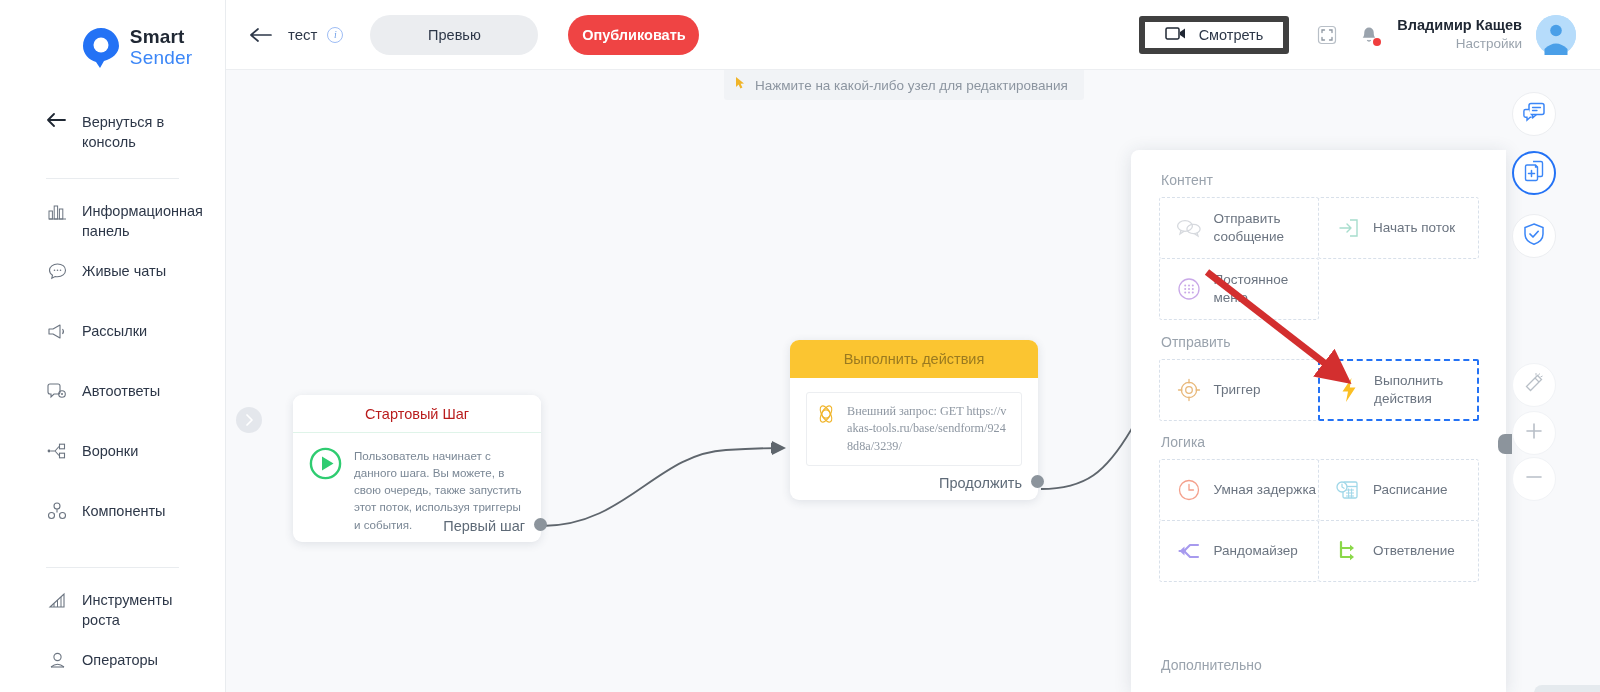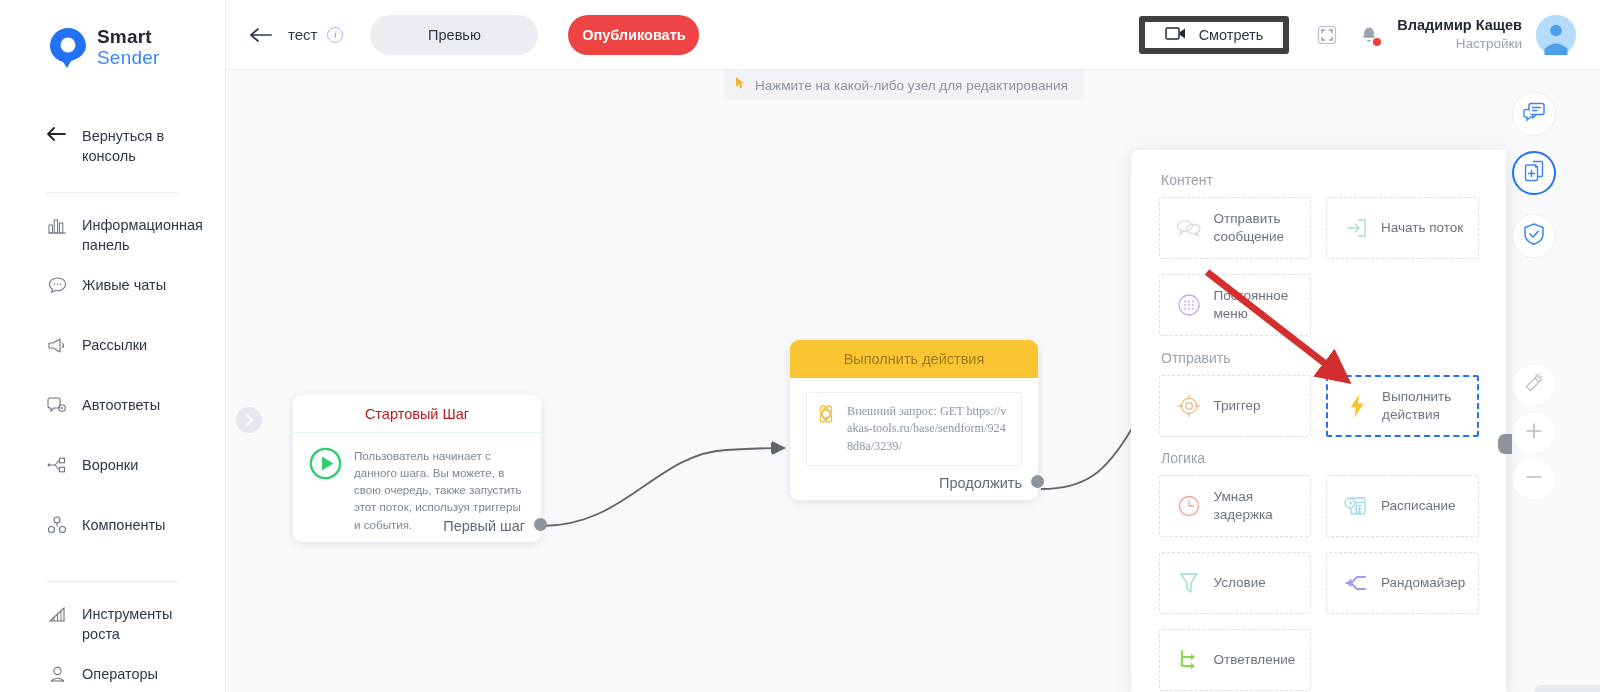--- a/index.html
+++ b/index.html
@@ -15,37 +15,38 @@
   #sidebar {
     position: absolute; left: 0; top: 0;
     width: 226px; height: 692px;
     background: #ffffff;
     border-right: 1px solid #e9ecef;
     z-index: 30;
   }
   .logo-wrap {
     display: flex; align-items: center; gap: 9px;
     padding: 26px 0 0 48px;
+    justify-content: center;
   }
   .logo-mark { width: 40px; height: 44px; position: relative; }
   .logo-text { line-height: 1.08; }
   .logo-smart { font-size: 19px; font-weight: bold; color: #1f2733; letter-spacing: .2px;}
   .logo-sender { font-size: 19px; font-weight: normal; color: #3b86f7; letter-spacing: .2px;}
 
   .nav-item {
     display: flex; align-items: flex-start; gap: 14px;
     padding: 0 12px 0 46px;
     min-height: 44px;
     cursor: pointer;
     color: #2d3748;
     font-size: 14.5px;
   }
   .nav-item .ico { width: 22px; flex: 0 0 22px; display:flex; align-items:center; justify-content:center; padding-top:1px; }
   .nav-item .lbl { padding-top: 1px; line-height: 1.35; }
-  .nav-back { margin-top: 56px; }
+  .nav-back { margin-top: 42px; }
   .nav-sep { height: 1px; background: #e9ecef; margin: 22px 46px 22px 46px; }
   .nav-group .nav-item { margin-bottom: 16px; }
 
   
   #topbar {
     position: absolute; left: 226px; top: 0;
     width: 1374px; height: 70px;
     background: #ffffff;
     border-bottom: 1px solid #eceef1;
     display: flex; align-items: center;
@@ -142,21 +143,21 @@
   #node-panel {
     position: absolute; left: 1131px; top: 150px;
     width: 375px; height: 542px;
     background: #ffffff; border-radius: 8px 0 0 0;
     box-shadow: 0 2px 18px rgba(40,55,80,.13);
     padding: 22px 28px 0 28px;
     z-index: 20; overflow: hidden;
   }
   .panel-group-title { font-size: 14px; color: #9aa3ad; margin: 0 0 9px 2px; }
   .panel-group-title.spaced { margin-top: 14px; }
-  .panel-grid { display: grid; grid-template-columns: 1fr 1fr; gap: 16px; }
+  .panel-grid { display: grid; grid-template-columns: 1fr 1fr; gap: 0px; }
   .panel-cell {
     height: 62px; border: 1px dashed #d8e0ea; border-radius: 3px;
     display: flex; align-items: center; gap: 12px; padding-left: 16px;
     cursor: pointer; background: #fff; margin: -0.5px;
   }
   .panel-cell.selected { border: 2px dashed #2372f5; border-radius: 2px; }
   .panel-cell .pc-ico { width: 26px; flex: 0 0 26px; display:flex; align-items:center; justify-content:center; }
   .panel-cell .pc-lbl { font-size: 13.5px; color: #6b7480; line-height: 1.33; }
 
   
@@ -499,28 +500,20 @@
                 <path d="M11 13 H19 M11 16 H19 M11 19 H19 M13.6 11.5 V21 M16.6 11.5 V21"></path>
               </g>
               <circle cx="7" cy="10" r="5" fill="#ffffff" stroke="#9fd7e8" stroke-width="1.3"></circle>
               <path d="M7 7 V10 L9 11.3" stroke="#9fd7e8" stroke-width="1.2" fill="none" stroke-linecap="round"></path>
             </svg>
         </span>
         <span class="pc-lbl">Расписание</span>
       </div>
       <div class="panel-cell">
         <span class="pc-ico">
-          <svg width="22" height="26" viewBox="0 0 22 26">
-              <path d="M3 4 H19 L13 13 V22 L9 19 V13 Z" stroke="#8fded0" stroke-width="1.3" fill="none" stroke-linejoin="round"></path>
-            </svg>
-        </span>
-        <span class="pc-lbl">Условие</span>
-      </div>
-      <div class="panel-cell">
-        <span class="pc-ico">
           <svg width="26" height="22" viewBox="0 0 26 22">
               <path d="M22 5 H14 L8 11 L14 17 H22" stroke="#a79aee" stroke-width="2.1" fill="none" stroke-linecap="round" stroke-linejoin="round"></path>
               <path d="M9 11 L3.5 11" stroke="#a79aee" stroke-width="2.1" stroke-linecap="round"></path>
               <path d="M8.5 6.5 L3.5 11 L8.5 15.5 Z" fill="#a79aee"></path>
             </svg>
         </span>
         <span class="pc-lbl">Рандомайзер</span>
       </div>
       <div class="panel-cell">
         <span class="pc-ico">

